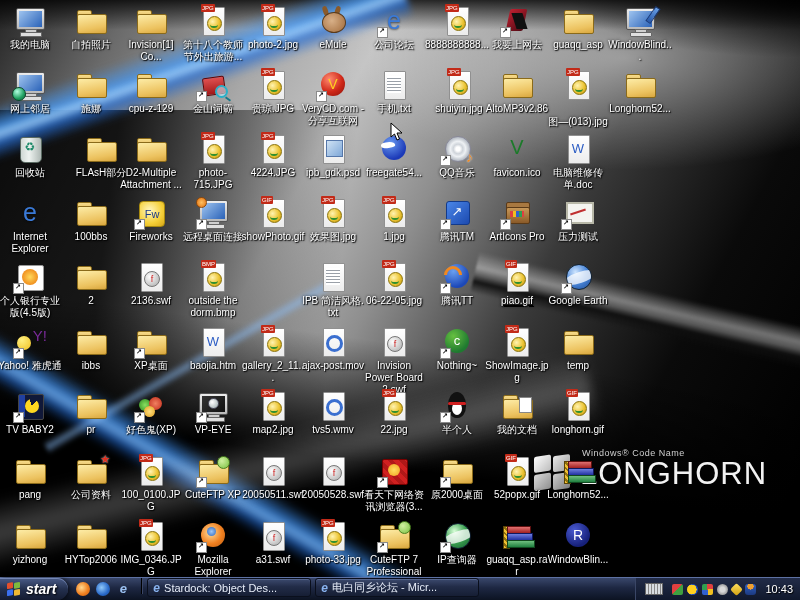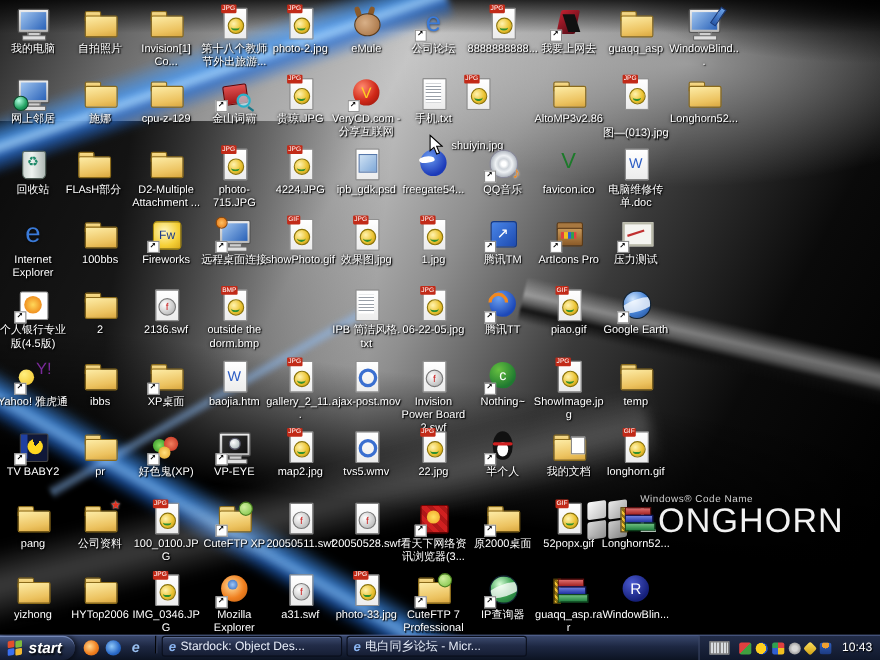--- a/index.html
+++ b/index.html
@@ -344,21 +344,21 @@
       </div>
       <div class="dlabel">VeryCD.com - 分享互联网</div>
     </div>
     <div class="dicon" style="left: 362px; top: 69px;">
       <div class="gy t-txt">
         <i class="pp"></i>
         <i class="tl"></i>
       </div>
       <div class="dlabel">手机.txt</div>
     </div>
-    <div class="dicon" style="left: 402px; top: 69px; gap: 24px;">
+    <div class="dicon" style="left: 427px; top: 69px;">
       <div class="gy t-jpg">
         <i class="pp"></i>
         <b class="tag">JPG</b>
         <i class="ib"></i>
         <i class="iw"></i>
       </div>
       <div class="dlabel">shuiyin.jpg</div>
     </div>
     <div class="dicon" style="left: 485px; top: 69px;">
       <div class="gy t-folder">
@@ -383,21 +383,21 @@
       </div>
       <div class="dlabel">Longhorn52...</div>
     </div>
     <div class="dicon" style="left: -2px; top: 133px;">
       <div class="gy t-recycle">
         <i class="bin"></i>
         <b class="rec">♻</b>
       </div>
       <div class="dlabel">回收站</div>
     </div>
-    <div class="dicon" style="left: 53px; top: 133px;">
+    <div class="dicon" style="left: 69px; top: 133px;">
       <div class="gy t-folder">
         <i class="ft"></i>
         <i class="fb"></i>
       </div>
       <div class="dlabel">FLAsH部分</div>
     </div>
     <div class="dicon" style="left: 119px; top: 133px;">
       <div class="gy t-folder">
         <i class="ft"></i>
         <i class="fb"></i>
@@ -589,21 +589,21 @@
       <div class="dlabel">06-22-05.jpg</div>
     </div>
     <div class="dicon" style="left: 425px; top: 261px;">
       <div class="gy t-qqtt">
         <b class="cir tt"></b>
         <u class="ttc"></u>
         <b class="sc"></b>
       </div>
       <div class="dlabel">腾讯TT</div>
     </div>
-    <div class="dicon" style="left: 485px; top: 261px;">
+    <div class="dicon" style="left: 485px; top: 261px; text-decoration: underline;">
       <div class="gy t-gif">
         <i class="pp"></i>
         <b class="tag">GIF</b>
         <i class="ib"></i>
         <i class="iw"></i>
       </div>
       <div class="dlabel">piao.gif</div>
     </div>
     <div class="dicon" style="left: 546px; top: 261px;">
       <div class="gy t-googleearth">

